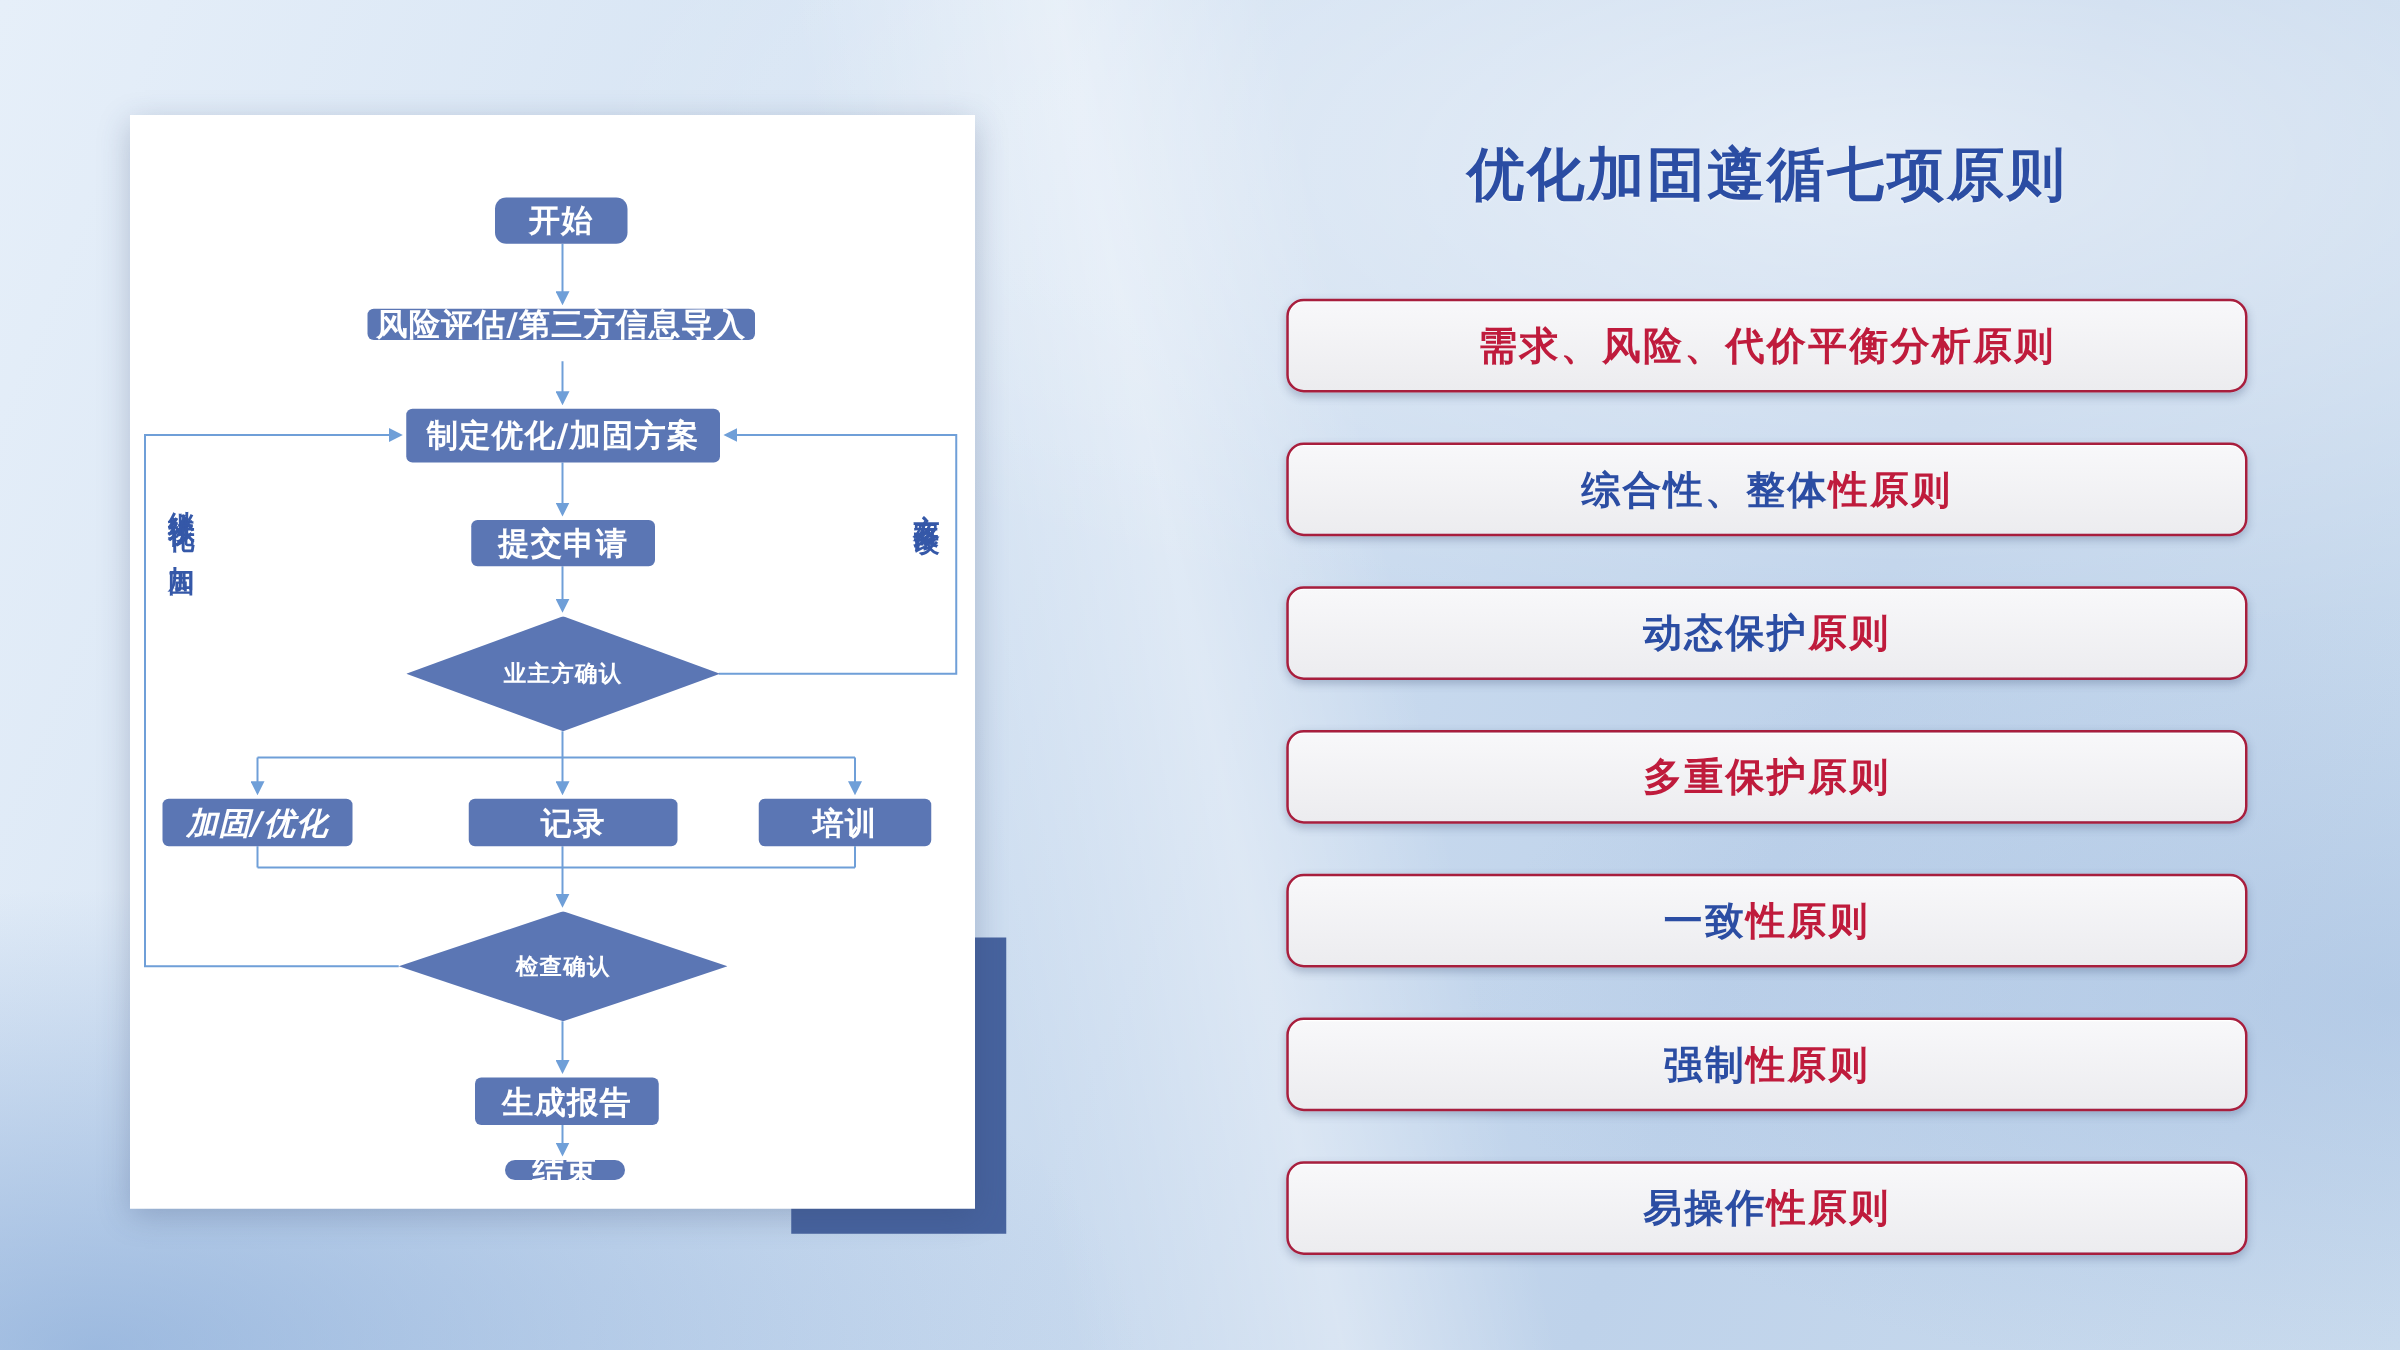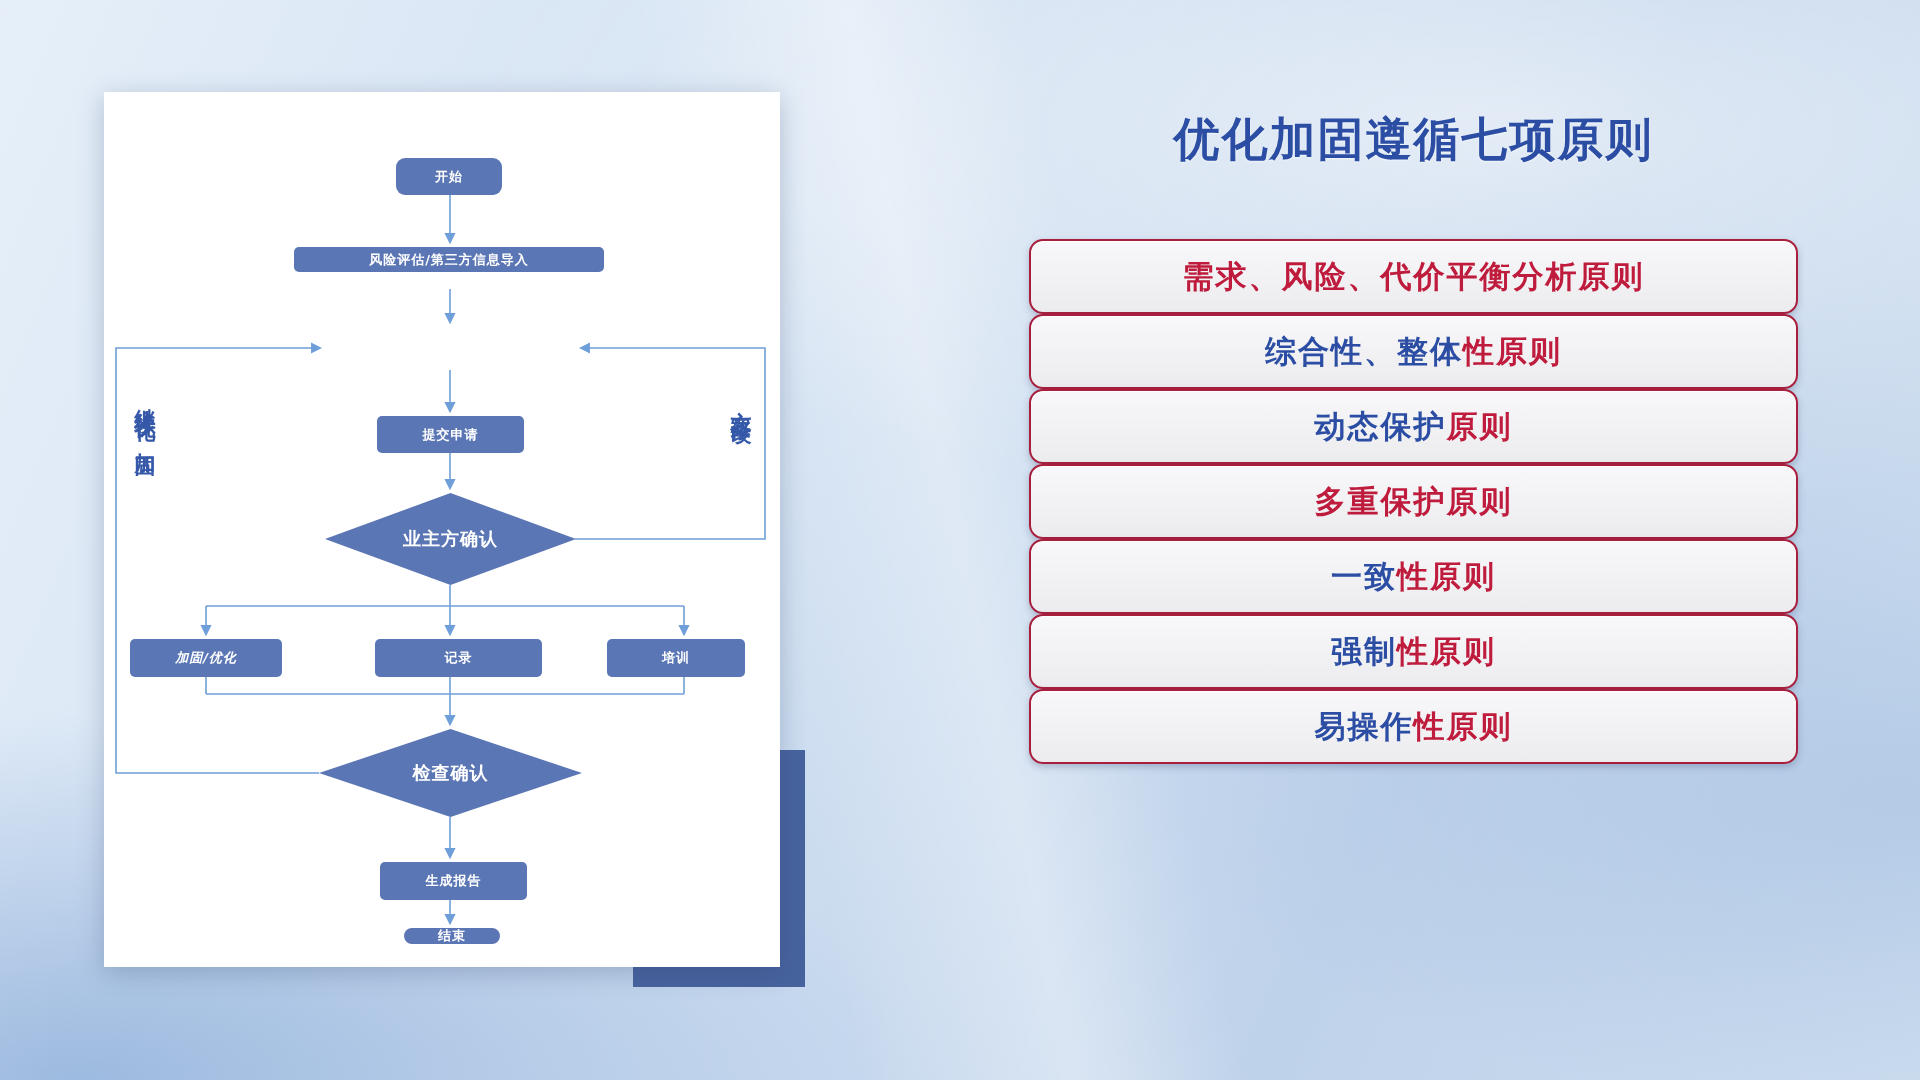--- a/index.html
+++ b/index.html
@@ -12,21 +12,21 @@
     radial-gradient(70% 55% at 4% 100%, rgba(105,148,205,.55), rgba(105,148,205,0) 62%),
     radial-gradient(60% 45% at 100% 74%, rgba(150,180,220,.40), rgba(150,180,220,0) 65%);}
 
   
   .card-shadow{position:absolute;left:633px;top:750px;width:172px;height:237px;
     background:#47639e;z-index:1;}
   .card{position:absolute;left:104px;top:92px;width:676px;height:875px;background:#ffffff;
     box-shadow:0 6px 24px rgba(50,70,110,.28);z-index:2;}
   .connectors{position:absolute;left:0;top:0;pointer-events:none;}
   .fnode{position:absolute;background:#5b76b4;color:#ffffff;display:flex;align-items:center;
-    justify-content:center;font-weight:bold;font-size:13px;border-radius:5px;
+    justify-content:center;font-weight:bold;font-size:25px;border-radius:5px;
     letter-spacing:1px;white-space:nowrap;}
   .n-start{left:292px;top:66px;width:106px;height:37px;border-radius:9px;}
   .n-risk{left:190px;top:155px;width:310px;height:25px;}
   .n-plan{left:221px;top:235px;width:251px;height:43px;}
   .n-submit{left:273px;top:324px;width:147px;height:37px;text-align:right;}
   .n-owner{left:221px;top:401px;width:251px;height:92px;}
   .n-reinforce{left:26px;top:547px;width:152px;height:38px;font-style:italic;}
   .n-record{left:271px;top:547px;width:167px;height:38px;}
   .n-training{left:503px;top:547px;width:138px;height:38px;}
   .n-check{left:215px;top:637px;width:263px;height:88px;}
@@ -36,21 +36,21 @@
   .vlabel{position:absolute;writing-mode:vertical-rl;text-orientation:upright;
     color:#3558a8;font-weight:bold;font-size:21px;letter-spacing:4px;line-height:1;}
   .vlabel-left{left:30px;top:300px;height:175px;}
   .vlabel-right{left:626px;top:302px;height:130px;}
 
   
   .panel{position:absolute;left:1029px;top:0;width:769px;z-index:2;}
   .panel h1{margin:112px 0 0 0;text-align:center;font-size:46px;line-height:1.2;
     color:#2b4da3;font-weight:bold;letter-spacing:2px;
     text-shadow:0 1px 2px rgba(255,255,255,.6);}
-  .pills{margin-top:72px;display:flex;flex-direction:column;}
+  .pills{margin-top:72px;display:flex;flex-direction:column;gap:40px;}
   .pill{height:71px;border:2px solid #a81e3d;border-radius:14px;
     background:linear-gradient(180deg,#f8f8fa 0%,#ececef 100%);
     box-shadow:inset 0 1px 0 #ffffff,0 3px 7px rgba(60,80,120,.30);
     display:flex;align-items:center;justify-content:center;
     font-size:31px;font-weight:bold;letter-spacing:2px;white-space:nowrap;}
   .seg-blue{color:#2b4da3;}
   .seg-red{color:#bf1b3c;}
 </style>
 </head>
 <body>
@@ -82,20 +82,21 @@
         <path d="M346,585 V632" marker-end="url(#arr)"></path>
         <path d="M346,725 V765" marker-end="url(#arr)"></path>
         <path d="M346,808 V831" marker-end="url(#arr)"></path>
         <path d="M471,447 H661 V256 H477" marker-end="url(#arr)"></path>
         <path d="M215,681 H12 V256 H216" marker-end="url(#arr)"></path>
       </g>
     </svg>
 
     <div class="fnode n-start">开始</div>
     <div class="fnode n-risk">风险评估/第三方信息导入</div>
+    <div class="fnode n-plan">制定优化/加固方案</div>
     <div class="fnode n-submit">提交申请</div>
     <div class="fnode diamond n-owner">业主方确认</div>
     <div class="fnode n-reinforce">加固/优化</div>
     <div class="fnode n-record">记录</div>
     <div class="fnode n-training">培训</div>
     <div class="fnode diamond n-check">检查确认</div>
     <div class="fnode n-report">生成报告</div>
     <div class="fnode n-end">结束</div>
 
     <div class="vlabel vlabel-left">继续优化/加固</div>

